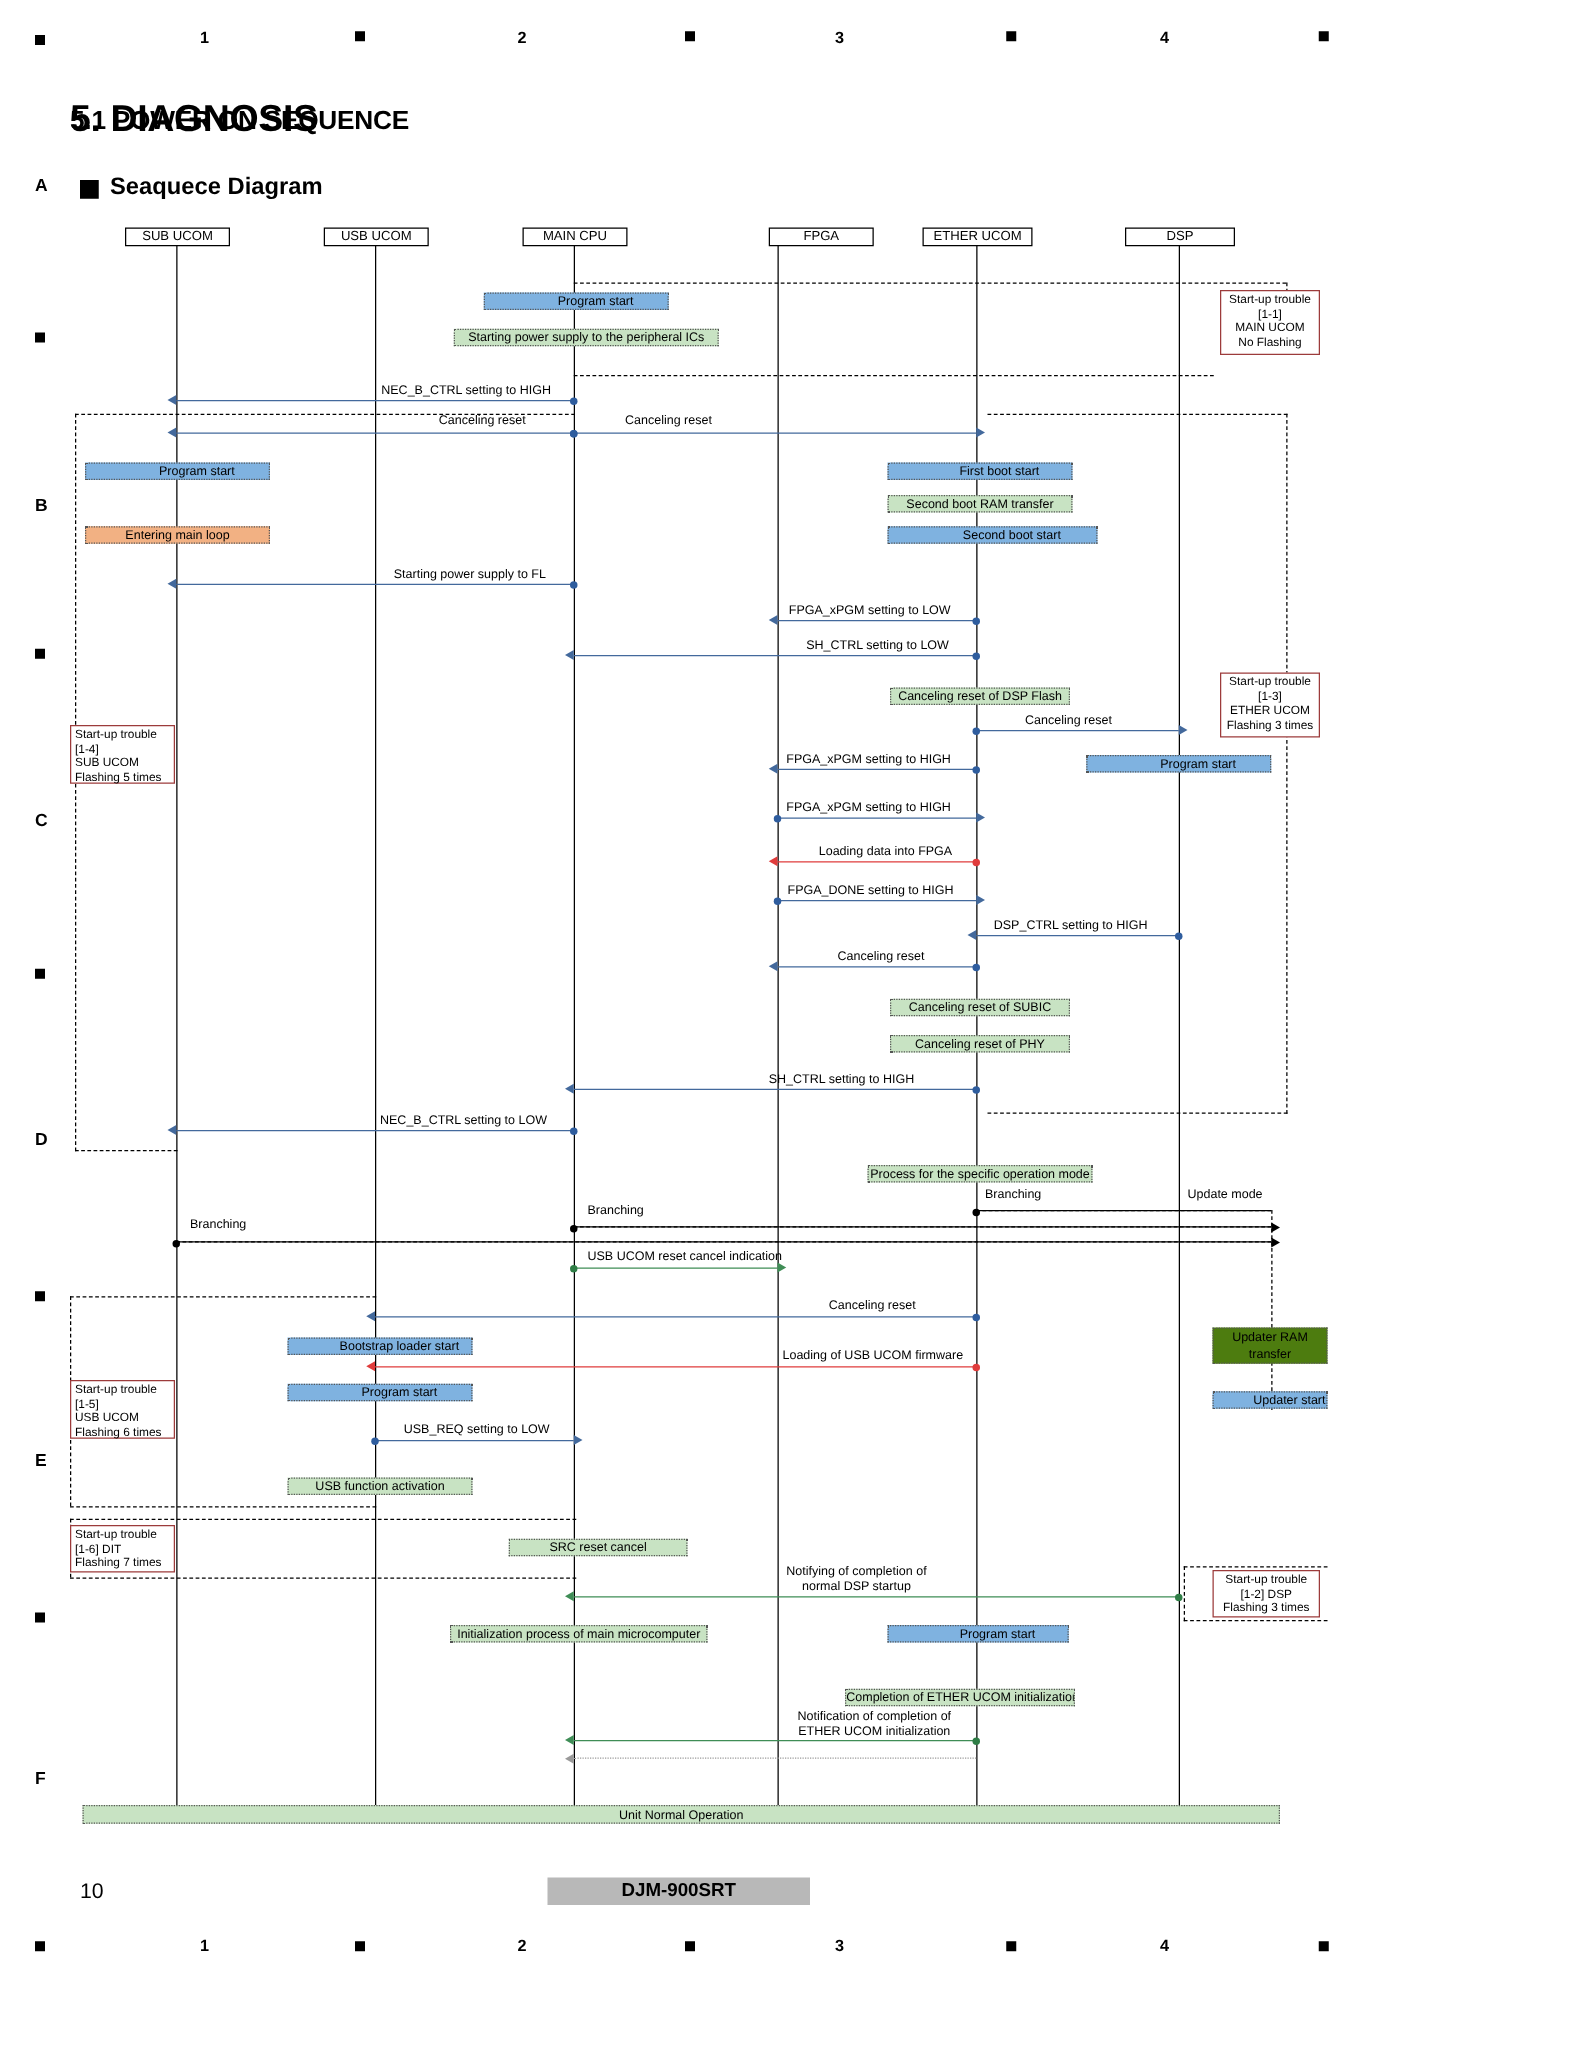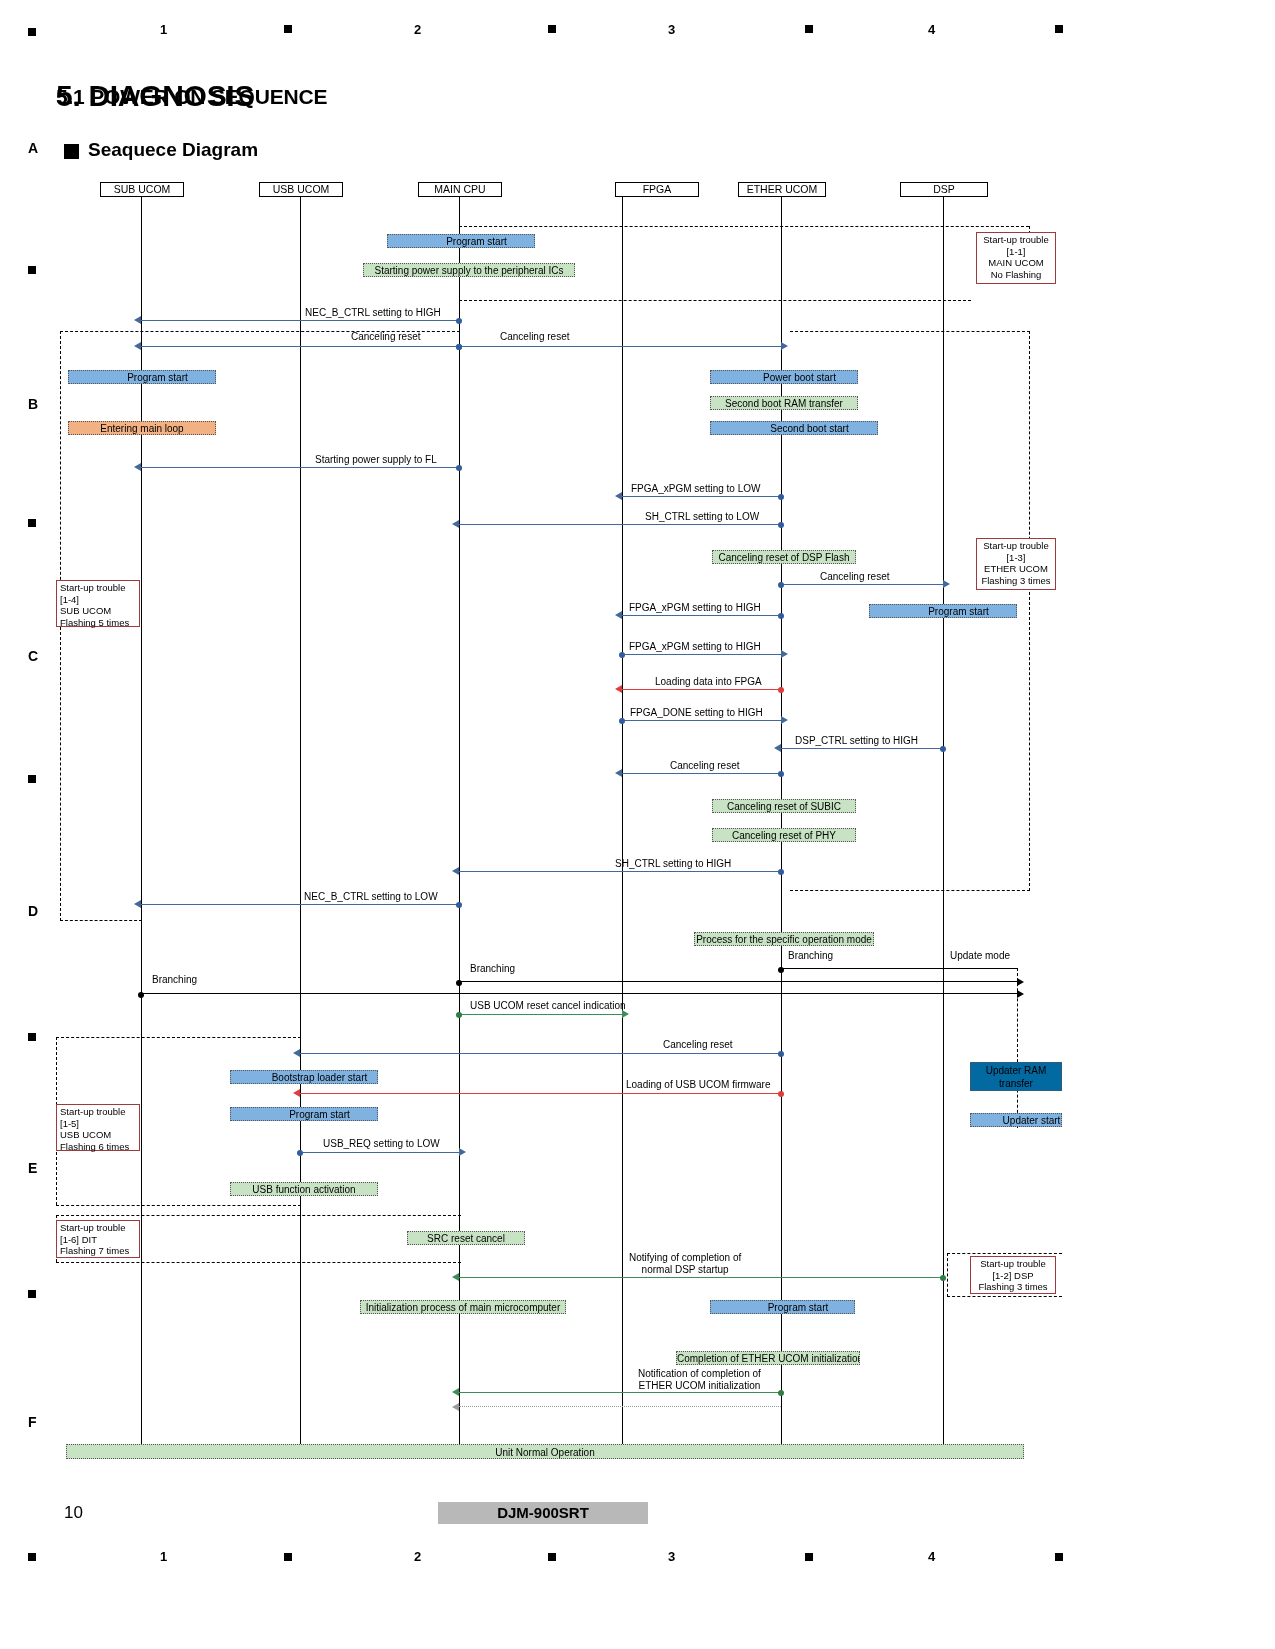--- a/index.html
+++ b/index.html
@@ -160,21 +160,21 @@
   </div>
   <div class="mlbl" style="left:500px;top:331px;">Canceling reset</div>
   <div class="msg b" style="left:459px;top:346px;width:322px;">
     <div class="head right b"></div>
     <div class="dot b l"></div>
   </div>
 
   <div class="act blue" style="left:68px;top:370px;width:148px;">Program start</div>
   <div class="act orange" style="left:68px;top:421px;width:148px;">Entering main loop</div>
 
-  <div class="act blue" style="left:710px;top:370px;width:148px;">Power boot start</div>
+  <div class="act blue" style="left:710px;top:370px;width:148px;">First boot start</div>
   <div class="act green" style="left:710px;top:396px;width:148px;">Second boot RAM transfer</div>
   <div class="act blue" style="left:710px;top:421px;width:168px;">Second boot start</div>
 
   <div class="mlbl" style="left:315px;top:454px;">Starting power supply to FL</div>
   <div class="msg b" style="left:141px;top:467px;width:318px;">
     <div class="head left b"></div>
     <div class="dot b rt"></div>
   </div>
 
   <div class="mlbl" style="left:631px;top:483px;">FPGA_xPGM setting to LOW</div>
@@ -297,21 +297,21 @@
   <div class="hdash" style="left:56px;top:1205px;width:245px;"></div>
 
   <div class="mlbl" style="left:663px;top:1039px;">Canceling reset</div>
   <div class="msg b" style="left:300px;top:1053px;width:481px;">
     <div class="head left b"></div>
     <div class="dot b rt"></div>
   </div>
 
   <div class="act blue" style="left:230px;top:1070px;width:148px;">Bootstrap loader start</div>
 
-  <div class="trouble" style="left:970px;top:1062px;width:92px;height:29px;background:#0369a1;border:1px dotted #555;text-align:center;font-size:10px;line-height:13px;">
+  <div class="trouble" style="left:970px;top:1062px;width:92px;height:29px;background:#4d7c0f;border:1px dotted #555;text-align:center;font-size:10px;line-height:13px;">
     <span>Updater RAM transfer</span>
   </div>
 
   <div class="mlbl" style="left:626px;top:1079px;">Loading of USB UCOM firmware</div>
   <div class="msg r" style="left:300px;top:1093px;width:481px;">
     <div class="head left r"></div>
     <div class="dot r rt"></div>
   </div>
 
   <div class="trouble l" style="left:56px;top:1104px;width:84px;height:47px;">
@@ -336,21 +336,21 @@
   <div class="hdash" style="left:56px;top:1215px;width:405px;"></div>
   <div class="vdash" style="left:56px;top:1215px;height:47px;"></div>
   <div class="hdash" style="left:56px;top:1262px;width:405px;"></div>
 
   <div class="trouble l" style="left:56px;top:1220px;width:84px;height:38px;">
     <div>Start-up trouble</div>
     <div>[1-6]  DIT</div>
     <div>Flashing 7 times</div>
   </div>
 
-  <div class="act green" style="left:407px;top:1231px;width:118px;">SRC reset cancel</div>
+  <div class="act green" style="left:407px;top:1231px;width:143px;">SRC reset cancel</div>
 
   <div class="hdash" style="left:947px;top:1253px;width:115px;"></div>
   <div class="vdash" style="left:947px;top:1253px;height:44px;"></div>
   <div class="hdash" style="left:947px;top:1296px;width:115px;"></div>
 
   <div class="trouble r" style="left:970px;top:1256px;width:86px;height:38px;">
     <div>Start-up trouble</div>
     <div>[1-2]  DSP</div>
     <div>Flashing 3 times</div>
   </div>

